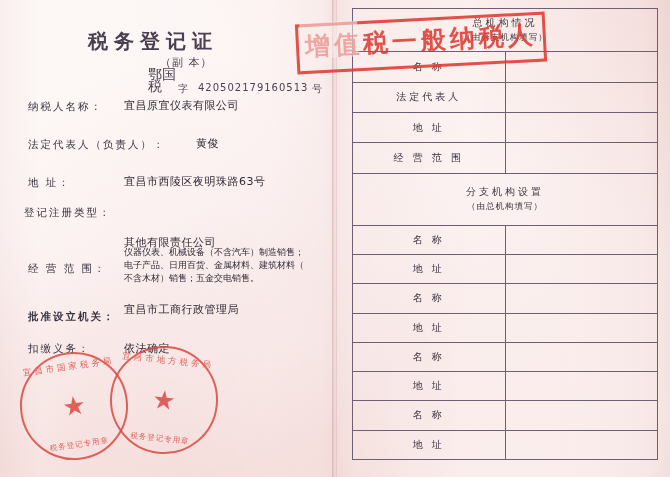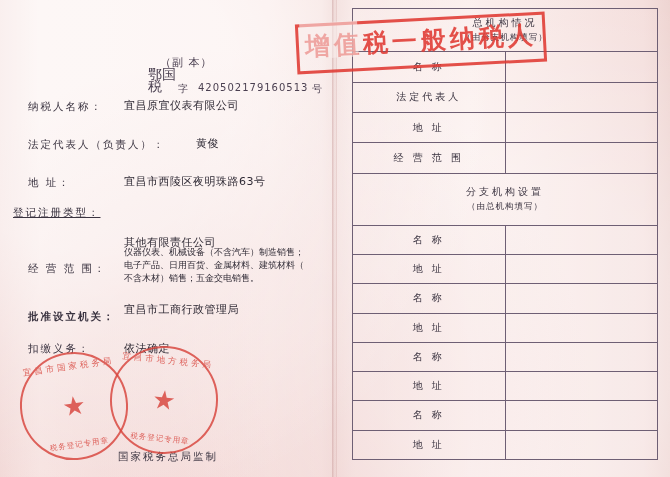--- a/index.html
+++ b/index.html
@@ -124,53 +124,53 @@
 </style>
 </head>
 <body>
 
 <div class="page">
   <div class="grain"></div>
   <div class="fold"></div>
 
   <div class="left">
 
+    <div class="title">税务登记证</div>
     <div class="copytype">（副  本）</div>
 
     <div class="stamp-head">鄂国</div>
     <div class="stamp-head" style="top:80px;">税</div>
 
     <div class="numline" style="left:178px;top:82px;">字</div>
     <div class="numline" style="left:198px;top:82px;">420502179160513</div>
     <div class="numline" style="left:312px;top:82px;">号</div>
 
     <div class="rowlbl" style="left:28px;top:100px;">纳税人名称：</div>
     <div class="rowval" style="left:124px;top:98px;">宜昌原宜仪表有限公司</div>
 
     <div class="rowlbl" style="left:28px;top:138px;">法定代表人（负责人）：</div>
     <div class="rowval" style="left:196px;top:136px;">黄俊</div>
 
     <div class="rowlbl" style="left:28px;top:176px;">地        址：</div>
     <div class="rowval" style="left:124px;top:174px;">宜昌市西陵区夜明珠路63号</div>
 
-    <div class="rowlbl" style="left:13px;top:206px;text-decoration:underline;">登记注册类型：</div>
+    <div class="rowlbl" style="left:24px;top:206px;">登记注册类型：</div>
     <div class="rowval" style="left:124px;top:204px;margin-top:31px;">其他有限责任公司</div>
 
     <div class="rowlbl" style="left:28px;top:262px;">经 营 范 围：</div>
     <div class="rowval small" style="left:124px;top:246px;width:200px;white-space:pre-line;">仪器仪表、机械设备（不含汽车）制造销售；
 电子产品、日用百货、金属材料、建筑材料（
 不含木材）销售；五金交电销售。</div>
 
     <div class="rowlbl" style="left:28px;top:310px;font-weight:bold;">批准设立机关：</div>
     <div class="rowval" style="left:124px;top:302px;">宜昌市工商行政管理局</div>
 
     <div class="rowlbl" style="left:28px;top:342px;">扣缴义务：</div>
     <div class="rowval" style="left:124px;top:341px;">依法确定</div>
 
-    <div class="footer">国家税务总局监制</div>
 
     <div class="seal" id="seal-national">
       <div class="arc">宜昌市国家税务局</div>
       <div class="star">★</div>
       <div class="bottomtxt">税务登记专用章</div>
     </div>
 
     <div class="seal" id="seal-local">
       <div class="arc">宜昌市地方税务局</div>
       <div class="star">★</div>

